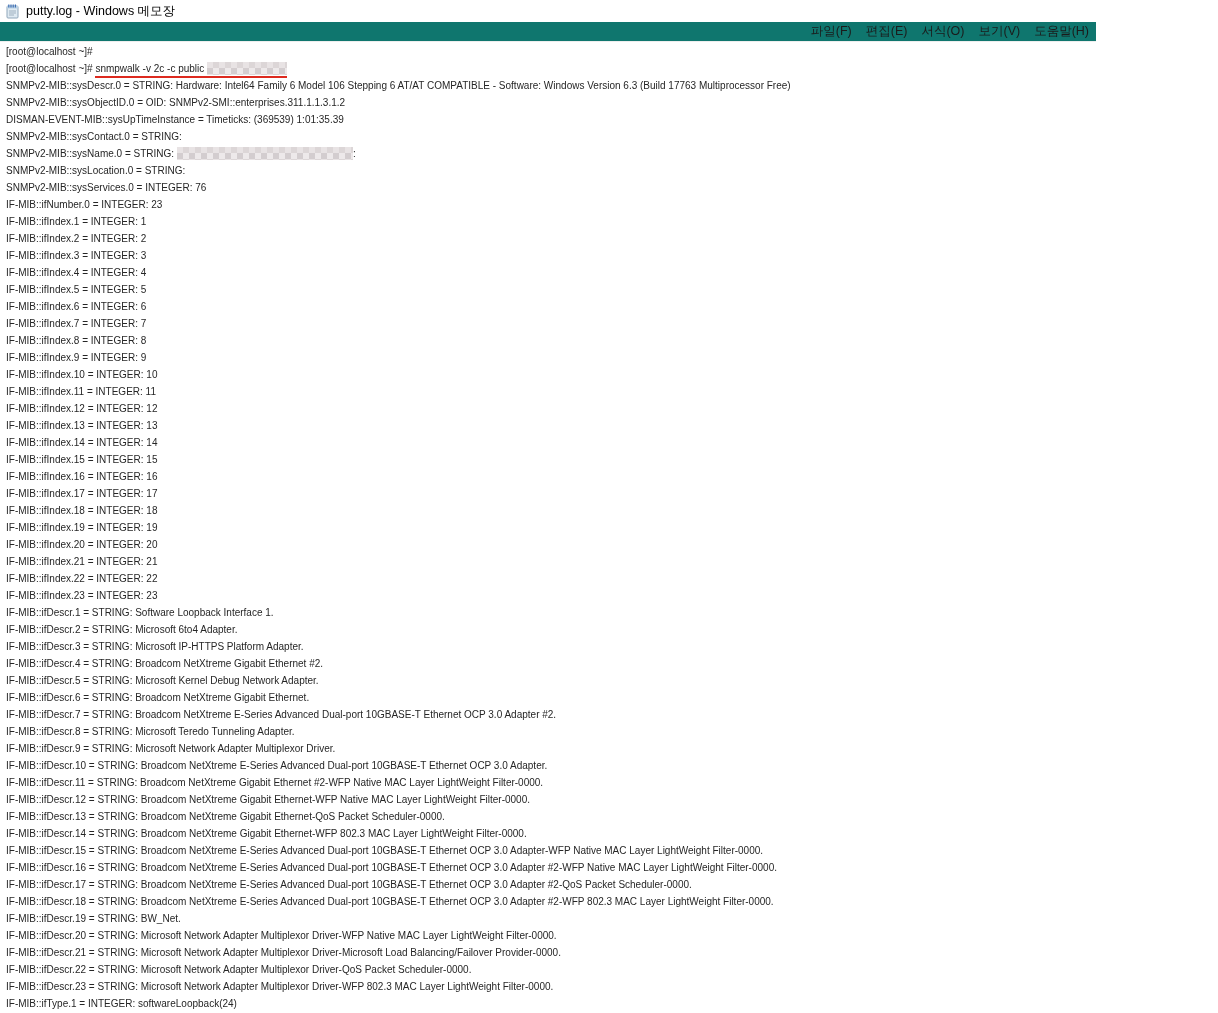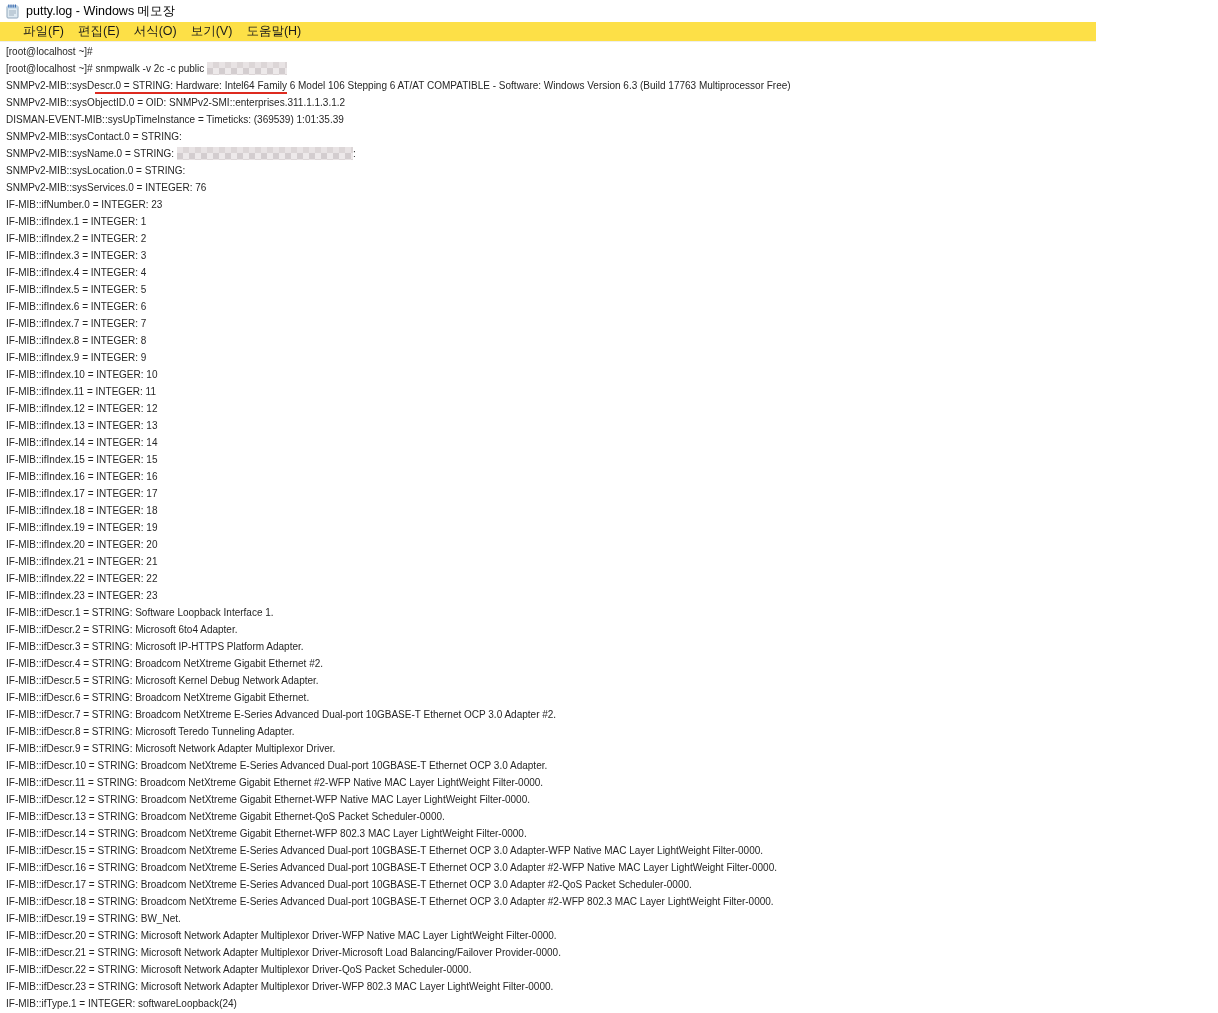--- a/index.html
+++ b/index.html
@@ -20,23 +20,24 @@
     background: #ffffff;
   }
   .app-icon { width: 16px; height: 16px; display: inline-block; margin-right: 5px; }
   .title { font-size: 12.5px; color: #000000; white-space: pre; }
 
   
   .menubar {
     height: 20px;
     display: flex;
     align-items: center;
-    padding-left: 16px;
-    background: #fde047;
+    padding-left: 1px;
+    background: #0f766e;
     border-bottom: 1px solid #eeeeee;
+    justify-content: flex-end;
   }
   .menu-item {
     font-size: 12.5px;
     color: #1b1b1b;
     padding: 2px 7px 3px 7px;
     white-space: pre;
     cursor: default;
   }
 
   
@@ -51,21 +52,21 @@
     line-height: 17px;
     white-space: pre;
     overflow: hidden;
   }
   .line { height: 17px; white-space: pre; }
 
   
   .underline-red {
     display: inline-block;
     border-bottom: 2px solid #dd2a1f;
-    padding-bottom: 16px;
+    padding-bottom: 0px;
     line-height: 15px;
     text-align: right;
   }
 
   
   .redacted {
     display: inline-block;
     height: 13px;
     vertical-align: middle;
     margin-top: -2px;

